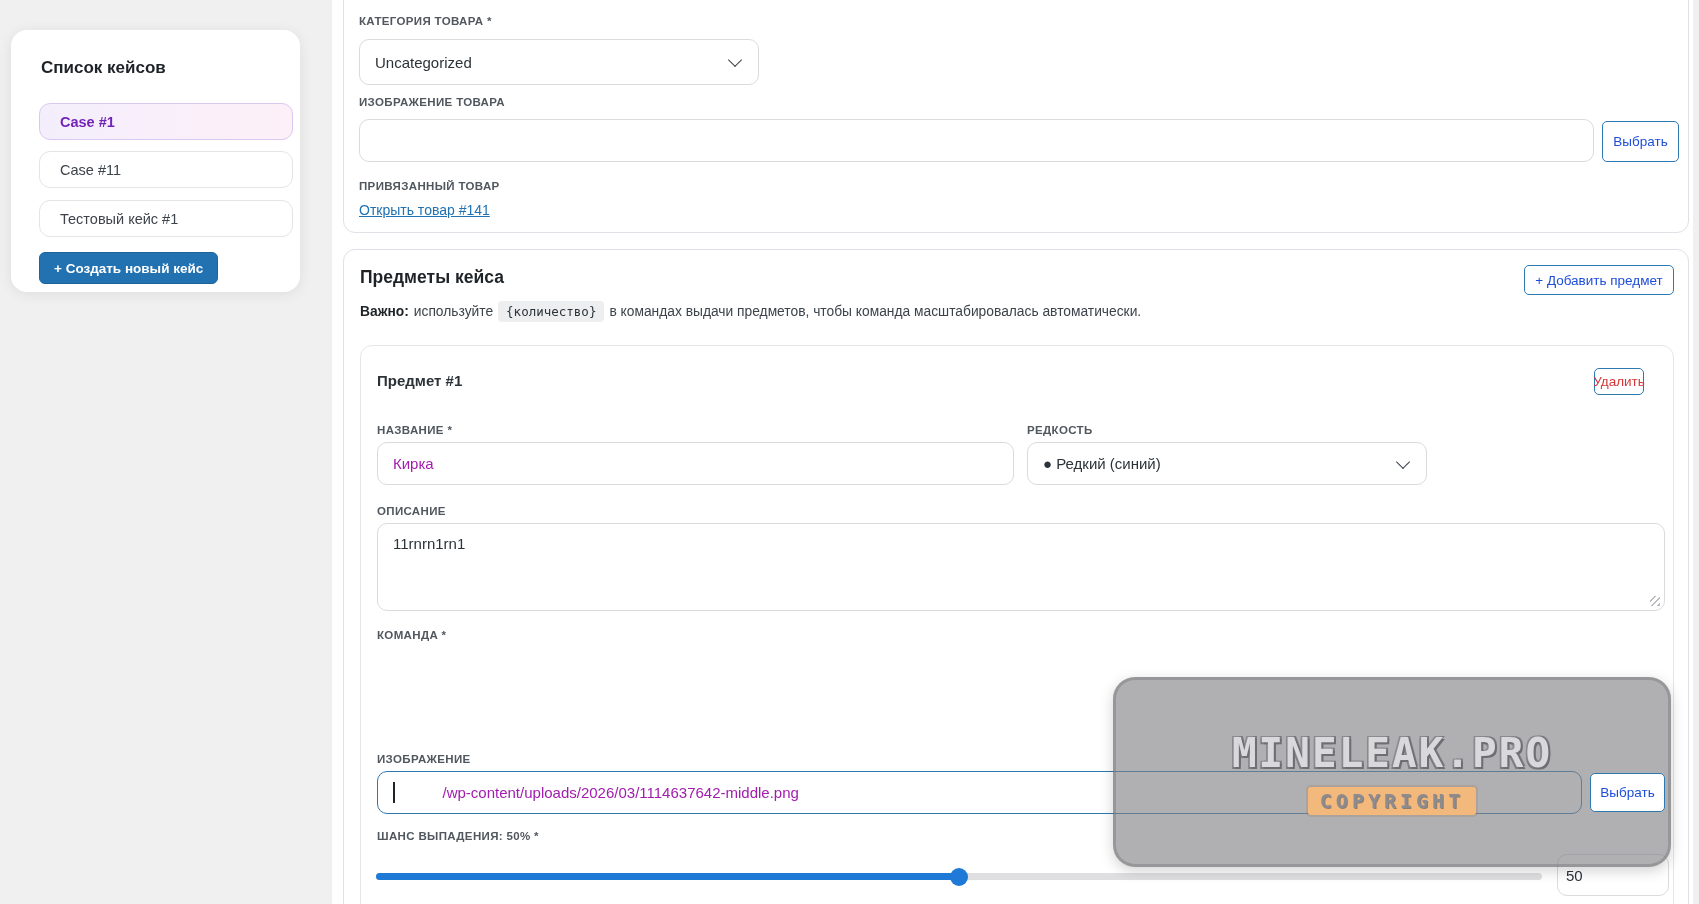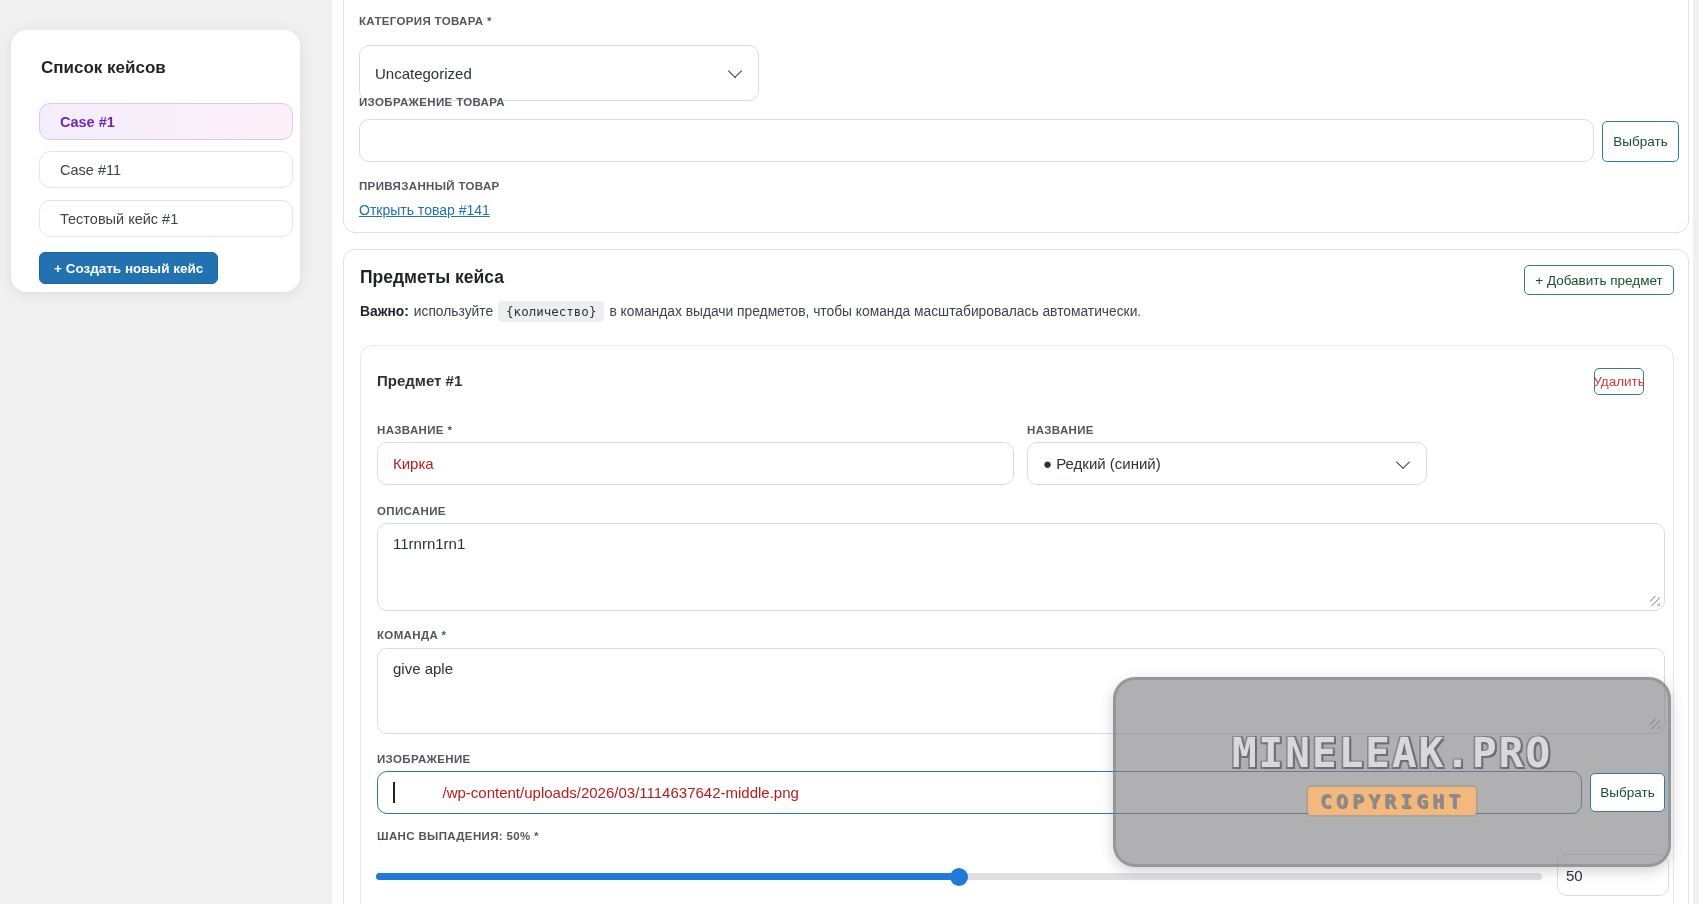--- a/index.html
+++ b/index.html
@@ -4,31 +4,31 @@
 <style>
   html,body{margin:0;padding:0;}
   body{font-family:"Liberation Sans","DejaVu Sans",sans-serif;background:#f0f0f1;}
   .page{position:relative;width:1699px;height:904px;overflow:hidden;background:#f0f0f1;}
   .main-surface{position:absolute;left:332px;top:0;width:1361px;height:904px;background:#ffffff;}
 
   
   .card{position:absolute;background:#fff;border:1px solid #dee1e5;border-radius:12px;}
   .field-label{position:absolute;font-size:11.5px;font-weight:700;color:#50575e;letter-spacing:.03em;}
   .input{position:absolute;display:flex;align-items:center;background:#fff;border:1px solid #d9dcdf;
-         border-radius:10px;padding:0 15px;font-size:15px;color:#b91c1c;box-sizing:border-box;}
+         border-radius:10px;padding:0 15px;font-size:15px;color:#a21caf;box-sizing:border-box;}
   .textarea{position:absolute;background:#fff;border:1px solid #d9dcdf;border-radius:10px;
             padding:11px 15px;font-size:15px;color:#2c3338;box-sizing:border-box;}
   .resize-handle{position:absolute;right:4px;bottom:4px;width:10px;height:10px;
       background:repeating-linear-gradient(135deg,transparent 0 3px,#b8bcc0 3px 4.5px);}
   .select{position:absolute;display:flex;align-items:center;background:#fff;border:1px solid #d9dcdf;
           border-radius:10px;padding:0 40px 0 15px;font-size:15px;color:#2c3338;box-sizing:border-box;cursor:pointer;}
   .chevron{position:absolute;right:18px;top:50%;width:9px;height:9px;margin-top:-7px;
            border-right:1.8px solid #3c434a;border-bottom:1.8px solid #3c434a;transform:rotate(45deg);}
   .btn-secondary{position:absolute;display:flex;align-items:center;justify-content:center;background:#ffffff;
-      border:1px solid #2e79b0;border-radius:5px;color:#14532d;font-size:13.5px;box-sizing:border-box;cursor:pointer;}
+      border:1px solid #2e79b0;border-radius:5px;color:#1d4ed8;font-size:13.5px;box-sizing:border-box;cursor:pointer;}
   .btn-danger{color:#d63638;}
   .btn-primary{display:inline-flex;align-items:center;background:#2271b1;border:1px solid #1d639c;border-radius:6px;
       color:#fff;font-size:13.5px;font-weight:700;padding:0 14px;height:32px;cursor:pointer;}
   .link{position:absolute;font-size:14px;color:#2271b1;text-decoration:underline;cursor:pointer;}
 
   
   .sidebar-card{position:absolute;left:11px;top:6px;width:289px;height:262px;background:#fff;border-radius:16px;
       box-shadow:0 2px 14px rgba(0,0,0,.08);box-sizing:border-box;margin-top:24px;}
   .sidebar-title{position:absolute;left:30px;top:28px;font-size:17px;font-weight:700;color:#1d2327;}
   .case-item{position:absolute;left:28px;width:254px;height:37px;display:flex;align-items:center;padding:0 20px;
@@ -81,21 +81,21 @@
       <span>Case #11</span>
     </div>
     <div class="case-item" style="top:170px;">
       <span>Тестовый кейс #1</span>
     </div>
     <button class="btn-primary" style="position:absolute;left:28px;top:222px;">+ Создать новый кейс</button>
   </aside>
 
   <section class="card" style="left:343px;top:-30px;width:1344px;height:261px;">
     <div class="field-label" style="left:15px;top:44px;">КАТЕГОРИЯ ТОВАРА *</div>
-    <div class="select" style="left:15px;top:74px;width:400px;height:56px;">
+    <div class="select" style="left:15px;top:68px;width:400px;height:46px;">
       <span>Uncategorized</span>
       <span class="chevron"></span>
     </div>
 
     <div class="field-label" style="left:15px;top:125px;">ИЗОБРАЖЕНИЕ ТОВАРА</div>
     <div class="input" style="left:15px;top:148px;width:1235px;height:43px;">
       <span></span>
     </div>
     <button class="btn-secondary" style="left:1258px;top:150px;width:77px;height:41px;">Выбрать</button>
 
@@ -116,37 +116,33 @@
 
     <div class="card" style="left:16px;top:95px;width:1312px;height:620px;border-color:#e4e6e9;">
       <div class="item-title" style="left:16px;top:26px;position:absolute;">Предмет #1</div>
       <button class="btn-secondary btn-danger" style="left:1233px;top:22px;width:50px;height:27px;">Удалить</button>
 
       <div class="field-label" style="left:16px;top:78px;">НАЗВАНИЕ *</div>
       <div class="input" style="left:16px;top:96px;width:637px;height:43px;">
         <span>Кирка</span>
       </div>
 
-      <div class="field-label" style="left:666px;top:78px;">НАЗВАНИЕ</div>
+      <div class="field-label" style="left:666px;top:78px;">РЕДКОСТЬ</div>
       <div class="select" style="left:666px;top:96px;width:400px;height:43px;">
         <span>● Редкий (синий)</span>
         <span class="chevron"></span>
       </div>
 
       <div class="field-label" style="left:16px;top:159px;">ОПИСАНИЕ</div>
       <div class="textarea" style="left:16px;top:177px;width:1288px;height:88px;">
         <span>11rnrn1rn1</span>
         <span class="resize-handle"></span>
       </div>
 
       <div class="field-label" style="left:16px;top:283px;">КОМАНДА *</div>
-      <div class="textarea" style="left:16px;top:302px;width:1288px;height:86px;">
-        <span>give aple</span>
-        <span class="resize-handle"></span>
-      </div>
 
       <div class="field-label" style="left:16px;top:407px;">ИЗОБРАЖЕНИЕ</div>
       <div class="input focused" style="left:16px;top:425px;width:1205px;height:43px;gap:47px;">
         <span class="caret"></span>
           <span>/wp-content/uploads/2026/03/1114637642-middle.png</span>
       </div>
       <button class="btn-secondary z-top" style="left:1229px;top:427px;width:75px;height:39px;">Выбрать</button>
 
       <div class="field-label" style="left:16px;top:484px;">ШАНС ВЫПАДЕНИЯ: 50% *</div>
       <div class="slider-track" style="left:15px;top:527px;width:1166px;">

